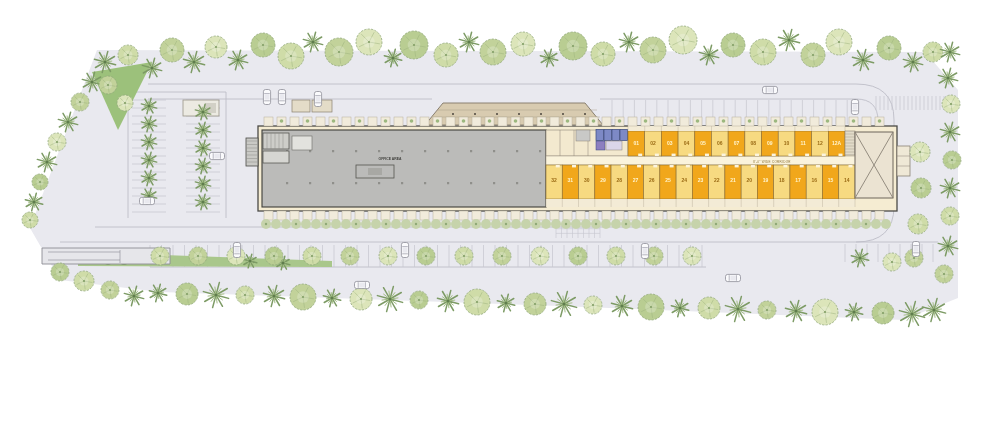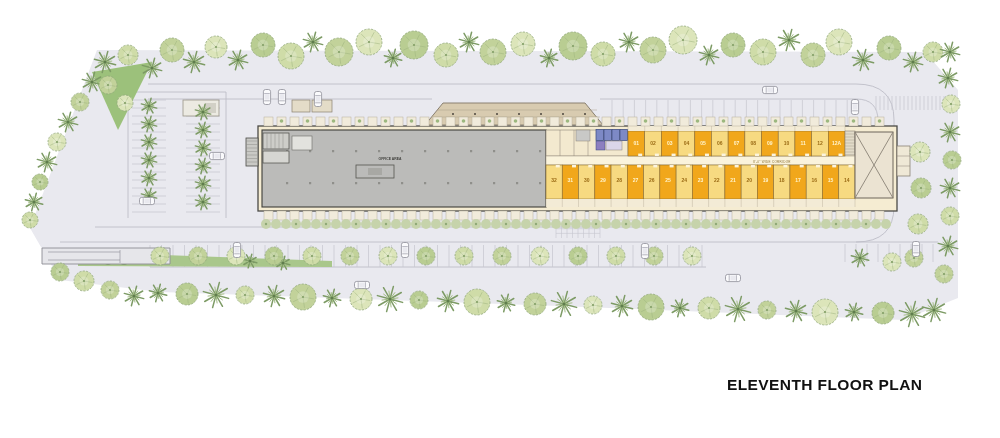--- a/index.html
+++ b/index.html
@@ -1186,14 +1186,13 @@
           <rect x="-2.4" y="-2.4" width="4.8" height="5" fill="#E9E9EF"></rect>
           <path d="M-2.8,-3.4 L2.8,-3.4 M-2.8,3.8 L2.8,3.8" stroke="#9A9AA6" stroke-width="0.7" fill="none"></path>
         </g>
         <g transform="translate(916,249)">
           <rect x="-3.6" y="-7.5" width="7.2" height="15" rx="2.2" fill="#FAFAFC" stroke="#8E8E98" stroke-width="0.8"></rect>
           <rect x="-2.4" y="-2.4" width="4.8" height="5" fill="#E9E9EF"></rect>
           <path d="M-2.8,-3.4 L2.8,-3.4 M-2.8,3.8 L2.8,3.8" stroke="#9A9AA6" stroke-width="0.7" fill="none"></path>
         </g>
       </g>
   </svg>
-  <div class="plan-title">ELEVENTH FLOOR PLAN</div>
 </div>
 
 </body></html>

